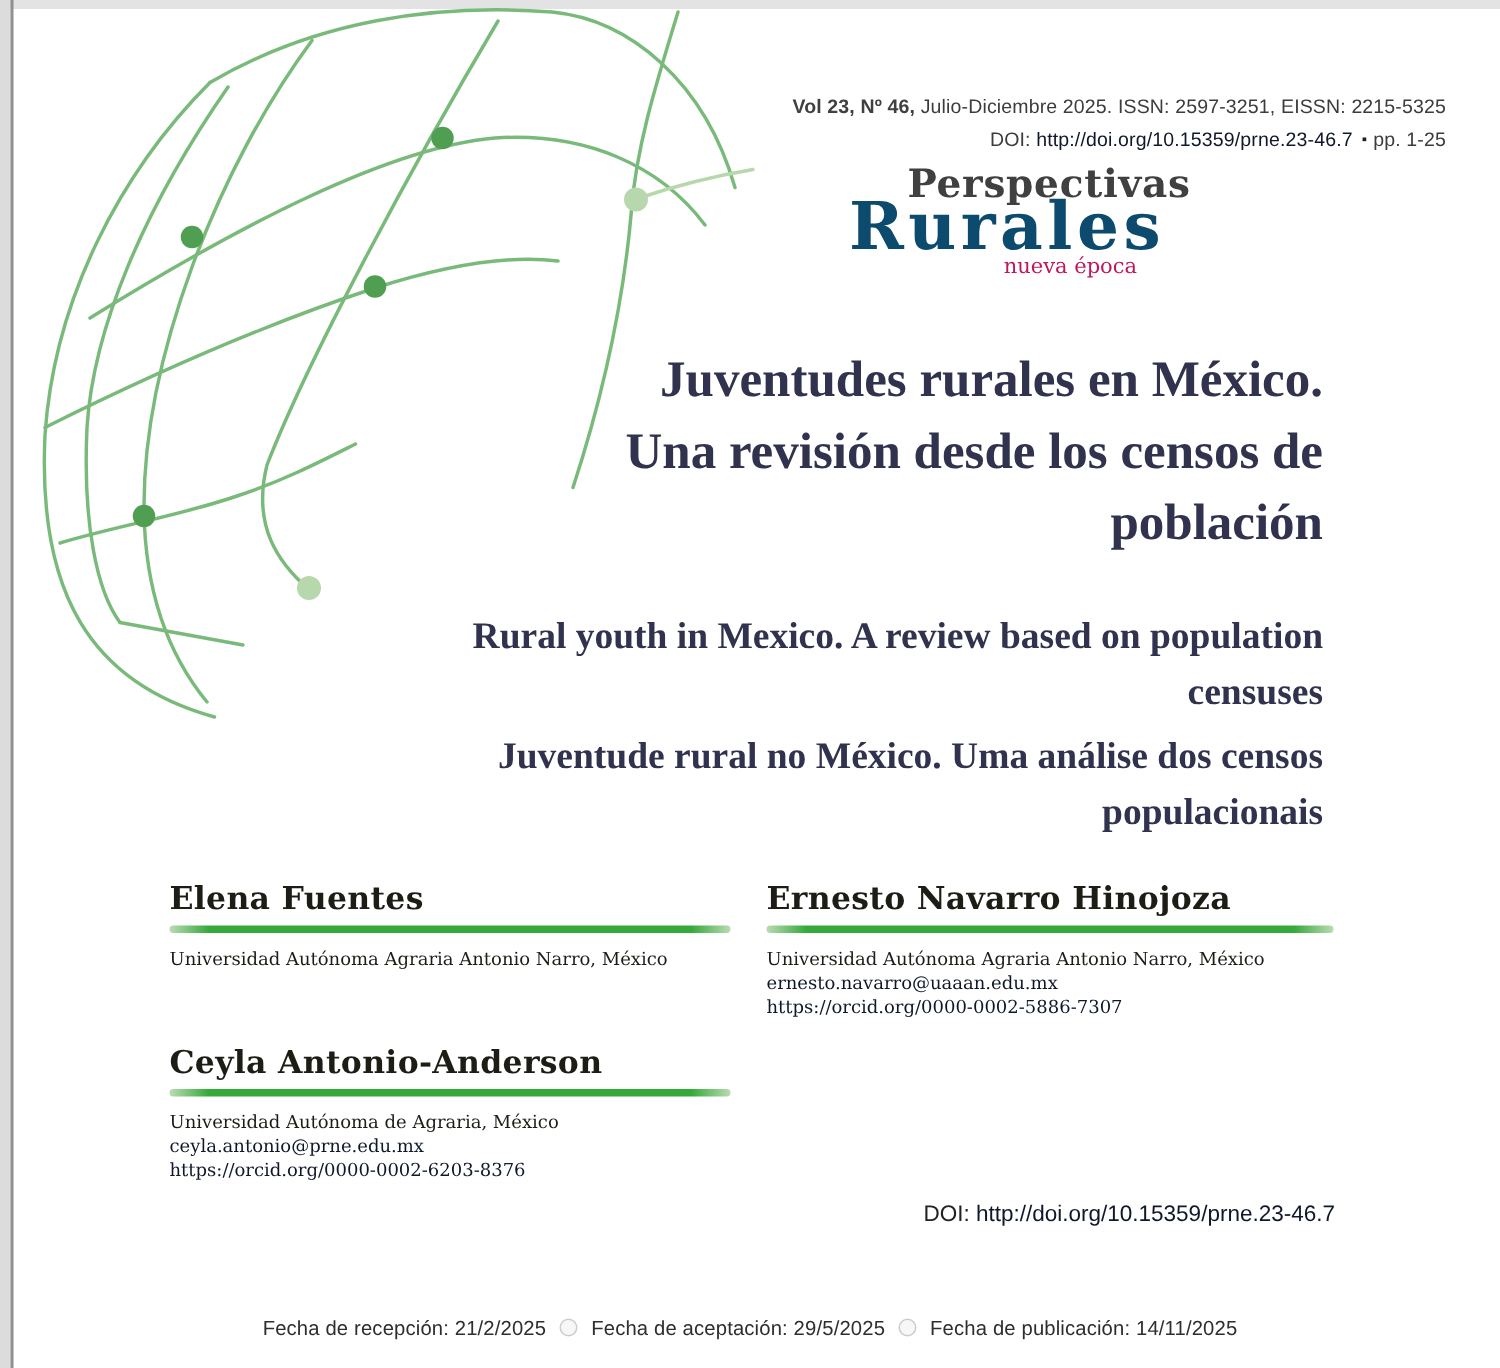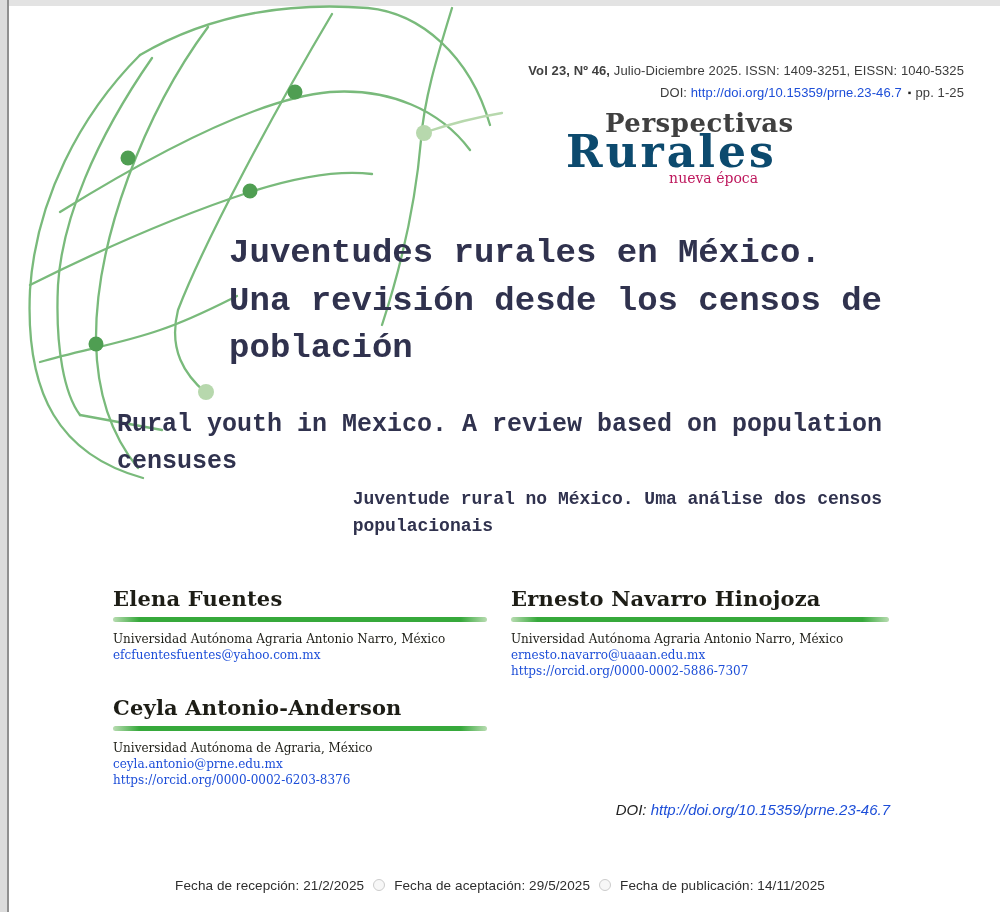--- a/index.html
+++ b/index.html
@@ -14,50 +14,50 @@
 
   
   .globe{position:absolute;left:0;top:0;width:510px;height:525px;}
 
   
   .journal-header{
     position:absolute;top:60px;right:36px;text-align:right;
     font-size:13px;line-height:1.7;color:#3c3c3c;letter-spacing:.1px;
   }
   .journal-header .vol-bold{font-weight:700;color:#404040;}
-  .green-link{color:#1d4ed8;text-decoration:none;cursor:pointer;}
+  .green-link{color:#0f172a;text-decoration:none;cursor:pointer;}
   .pages-sep{font-size:10px;color:#1f1f1f;margin:0 4px 0 6px;vertical-align:1px;}
 
   
   .logo{position:absolute;top:108px;left:566px;width:220px;font-family:"DejaVu Serif",serif;}
   .logo-overline{color:#404040;font-weight:700;font-size:26px;margin-left:39px;letter-spacing:.5px;}
   .logo-name{color:#0c4a6e;font-size:44px;letter-spacing:3px;margin-top:-12px;font-weight:bold;}
   .logo-tagline{color:#be185d;font-size:14px;text-align:right;padding-right:28px;margin-top:-7px;}
 
   
-  .title{position:absolute;right:118px;color:#30324e;
-    font-family:Liberation Mono, monospace;font-weight:700;white-space:pre-line;}
+  .title{position:absolute;right:118px;text-align:right;color:#30324e;
+    font-family:Liberation Serif, serif;font-weight:700;white-space:pre-line;}
   .title-es{top:230px;font-size:34px;line-height:1.40;}
   .title-en{top:406px;font-size:25px;line-height:1.48;}
-  .title-pt{top:486px;font-size:18px;line-height:1.48;}
+  .title-pt{top:486px;font-size:25px;line-height:1.48;}
 
   
   .authors{
     position:absolute;left:113px;top:586px;
     display:grid;grid-template-columns:374px 378px;column-gap:24px;row-gap:16px;
     font-family:"DejaVu Serif",serif;color:#1d1d16;
   }
   .author-name{font-size:21px;font-weight:700;letter-spacing:.2px;}
   .author-rule{height:5px;margin:6px 0 9px 0;border-radius:3px;
     background:linear-gradient(90deg,#b9dcb2 0%,#36a93b 7%,#36a93b 93%,#b9dcb2 100%);}
   .author-meta{font-size:12px;line-height:1.34;}
   .author-meta .green-link{display:block;}
 
   
-  .doi-footer{position:absolute;top:801px;right:110px;font-size:15px;color:#222;font-style:italic;}
+  .doi-footer{position:absolute;top:801px;right:110px;font-size:15px;color:#222;}
 
   
   .dates{position:absolute;top:878px;left:0;width:100%;text-align:center;
     font-size:13.5px;color:#2e2e2e;letter-spacing:.1px;}
   .date-sep{display:inline-block;width:10px;height:10px;border:1.5px solid #cccccc;
     border-radius:50%;margin:0 9px;vertical-align:-1px;background:#f7f7f7;}
 </style>
 </head>
 <body>
 
@@ -87,21 +87,21 @@
     <circle cx="295" cy="92" r="7.5" fill="#4f9e52"></circle>
     <circle cx="250" cy="191" r="7.5" fill="#4f9e52"></circle>
     <circle cx="96" cy="344" r="7.5" fill="#4f9e52"></circle>
     <circle cx="424" cy="133" r="8" fill="#b7d8ad"></circle>
     <circle cx="206" cy="392" r="8" fill="#b7d8ad"></circle>
   </g>
 </svg>
 
 <div class="journal-header">
   <div>
-    <span class="vol-bold">Vol 23, Nº 46,</span><span> Julio-Diciembre 2025. ISSN: 1409-3251, EISSN: 1040-5325</span>
+    <span class="vol-bold">Vol 23, Nº 46,</span><span> Julio-Diciembre 2025. ISSN: 2597-3251, EISSN: 2215-5325</span>
   </div>
   <div>
     <span>DOI: </span><a class="green-link">http://doi.org/10.15359/prne.23-46.7</a><span class="pages-sep">▪</span><span>pp. 1-25</span>
   </div>
 </div>
 
 <div class="logo">
   <div class="logo-overline">Perspectivas</div>
   <div class="logo-name">Rurales</div>
   <div class="logo-tagline">nueva época</div>
@@ -114,21 +114,20 @@
 censuses</div>
 <div class="title title-pt">Juventude rural no México. Uma análise dos censos
 populacionais</div>
 
 <div class="authors">
   <div class="author-card">
     <div class="author-name">Elena Fuentes</div>
     <div class="author-rule"></div>
     <div class="author-meta">
       <span>Universidad Autónoma Agraria Antonio Narro, México</span>
-      <a class="green-link">efcfuentesfuentes@yahoo.com.mx</a>
     </div>
   </div>
   <div class="author-card">
     <div class="author-name">Ernesto Navarro Hinojoza</div>
     <div class="author-rule"></div>
     <div class="author-meta">
       <span>Universidad Autónoma Agraria Antonio Narro, México</span>
       <a class="green-link">ernesto.navarro@uaaan.edu.mx</a>
       <a class="green-link">https://orcid.org/0000-0002-5886-7307</a>
     </div>

